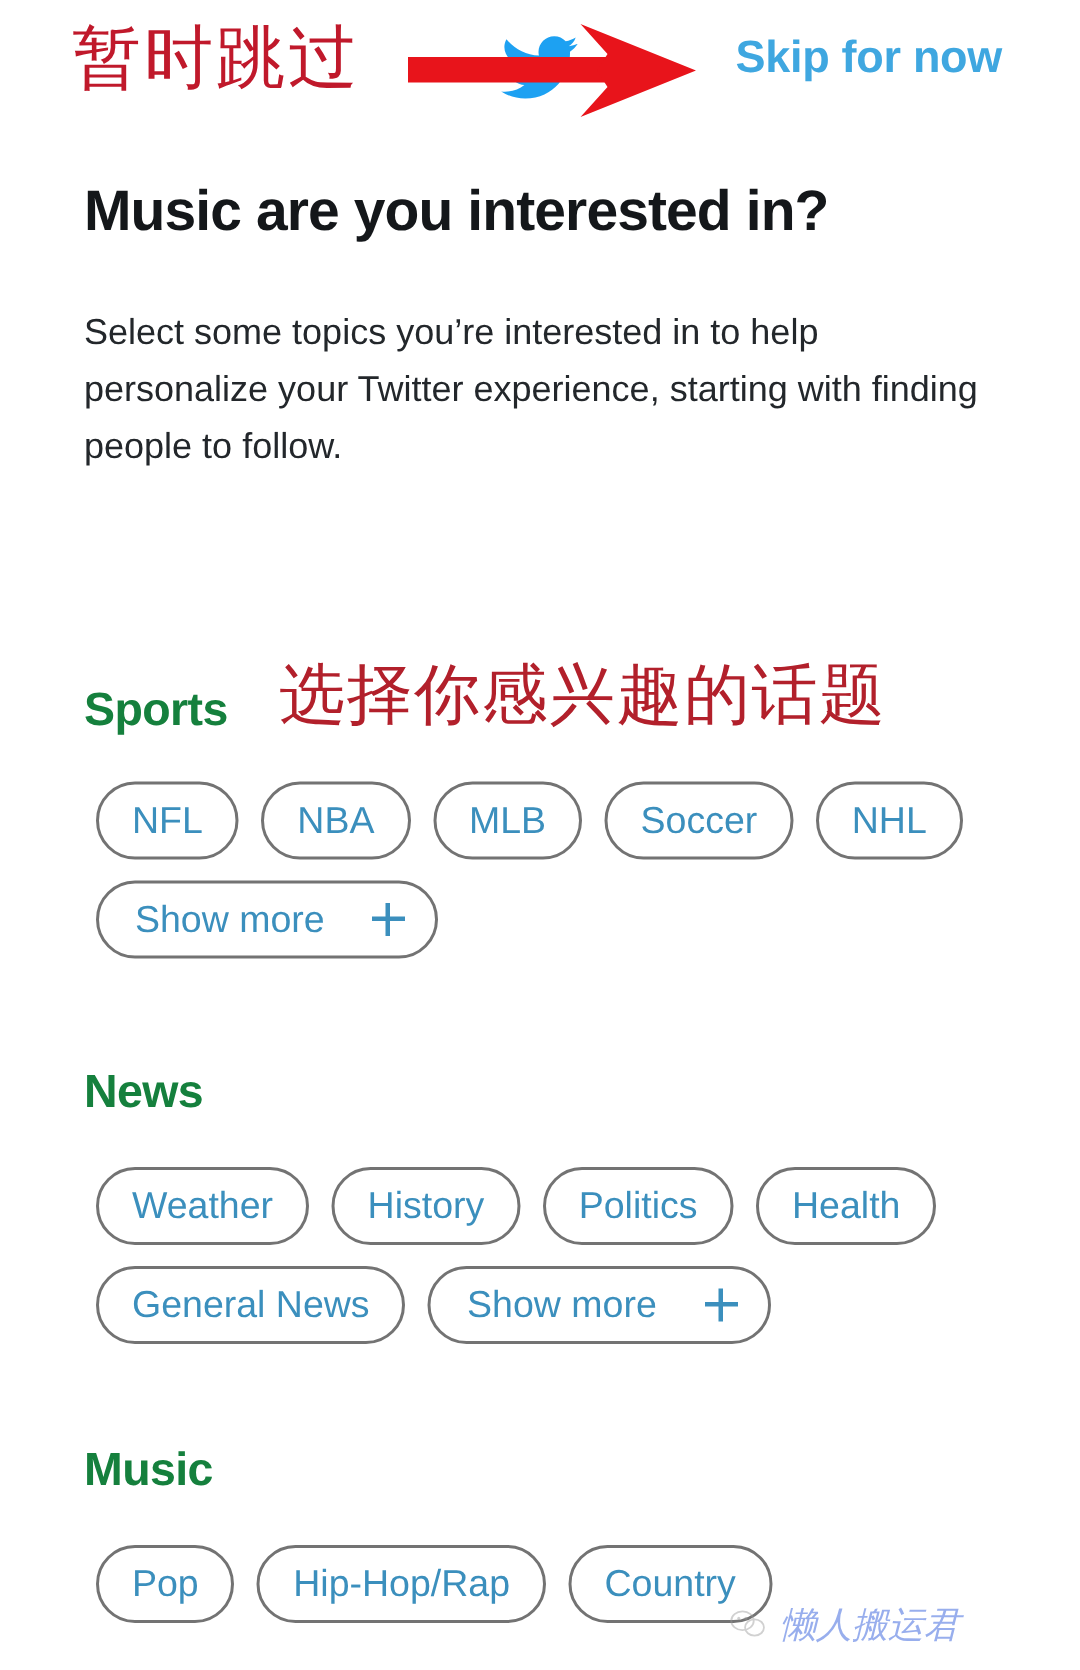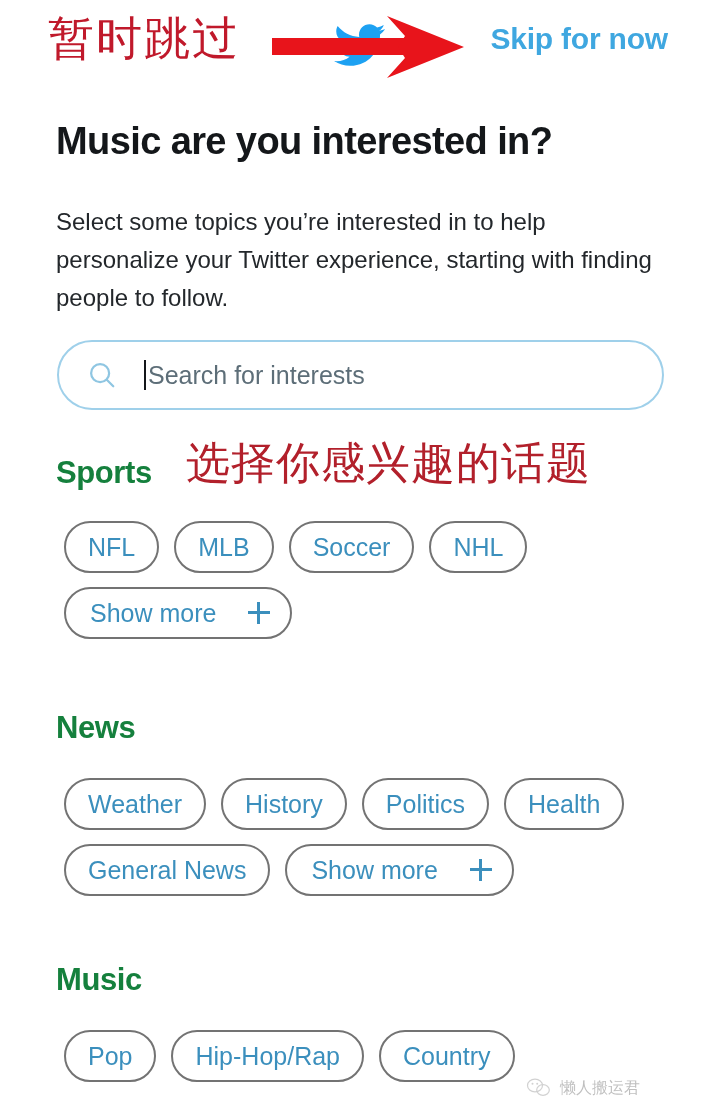--- a/index.html
+++ b/index.html
@@ -170,23 +170,24 @@
   .watermark {
     position: absolute;
     right: 20px; bottom: 14px;
     display: flex;
     align-items: center;
     gap: 8px;
     opacity: 0.45;
   }
   .wm-text {
     font-family: "DejaVu Sans", sans-serif;
-    font-size: 16px;
-    color: #737373;
-    white-space: nowrap;
+    font-size: 24px;
+    color: #1d4ed8;
+    white-space: nowrap;
+    font-style: italic;
   }
 </style>
 </head>
 <body>
 
 <div class="screen">
 
   <div class="topbar">
 
     <div class="cn-skip">暂时跳过</div>
@@ -200,35 +201,28 @@
       <path d="M115 2 L192 33 L115 64 L133 44 L126 33 L133 22 Z" fill="#e8141b"></path>
     </svg>
 
     <div class="skip-link">Skip for now</div>
   </div>
 
   <div class="page-title">Music are you interested in?</div>
 
   <div class="page-sub">Select some topics you’re interested in to help personalize your Twitter experience, starting with finding people to follow.</div>
 
-  <div class="search-box">
-    <svg class="search-icon" viewBox="0 0 24 24">
-      <circle cx="10.5" cy="10.5" r="7.2" fill="none" stroke="#8fc6e2" stroke-width="1.8"></circle>
-      <line x1="15.8" y1="15.8" x2="21" y2="21" stroke="#8fc6e2" stroke-width="1.8" stroke-linecap="round"></line>
-    </svg>
-    <div class="caret"></div>
-    <div class="search-ph">Search for interests</div>
-  </div>
 
   <div class="cn-pick">选择你感兴趣的话题</div>
 
   <div class="section" style="top:455px;">
     <div class="section-title">Sports</div>
     <div class="chips" style="top:66px;">
       <div class="chip">NFL</div>
+      <div class="chip">NBA</div>
       <div class="chip">MLB</div>
       <div class="chip">Soccer</div>
       <div class="chip">NHL</div>
       <div class="chip more">
         <span>Show more</span>
         <span class="plus"></span>
       </div>
     </div>
   </div>
 

